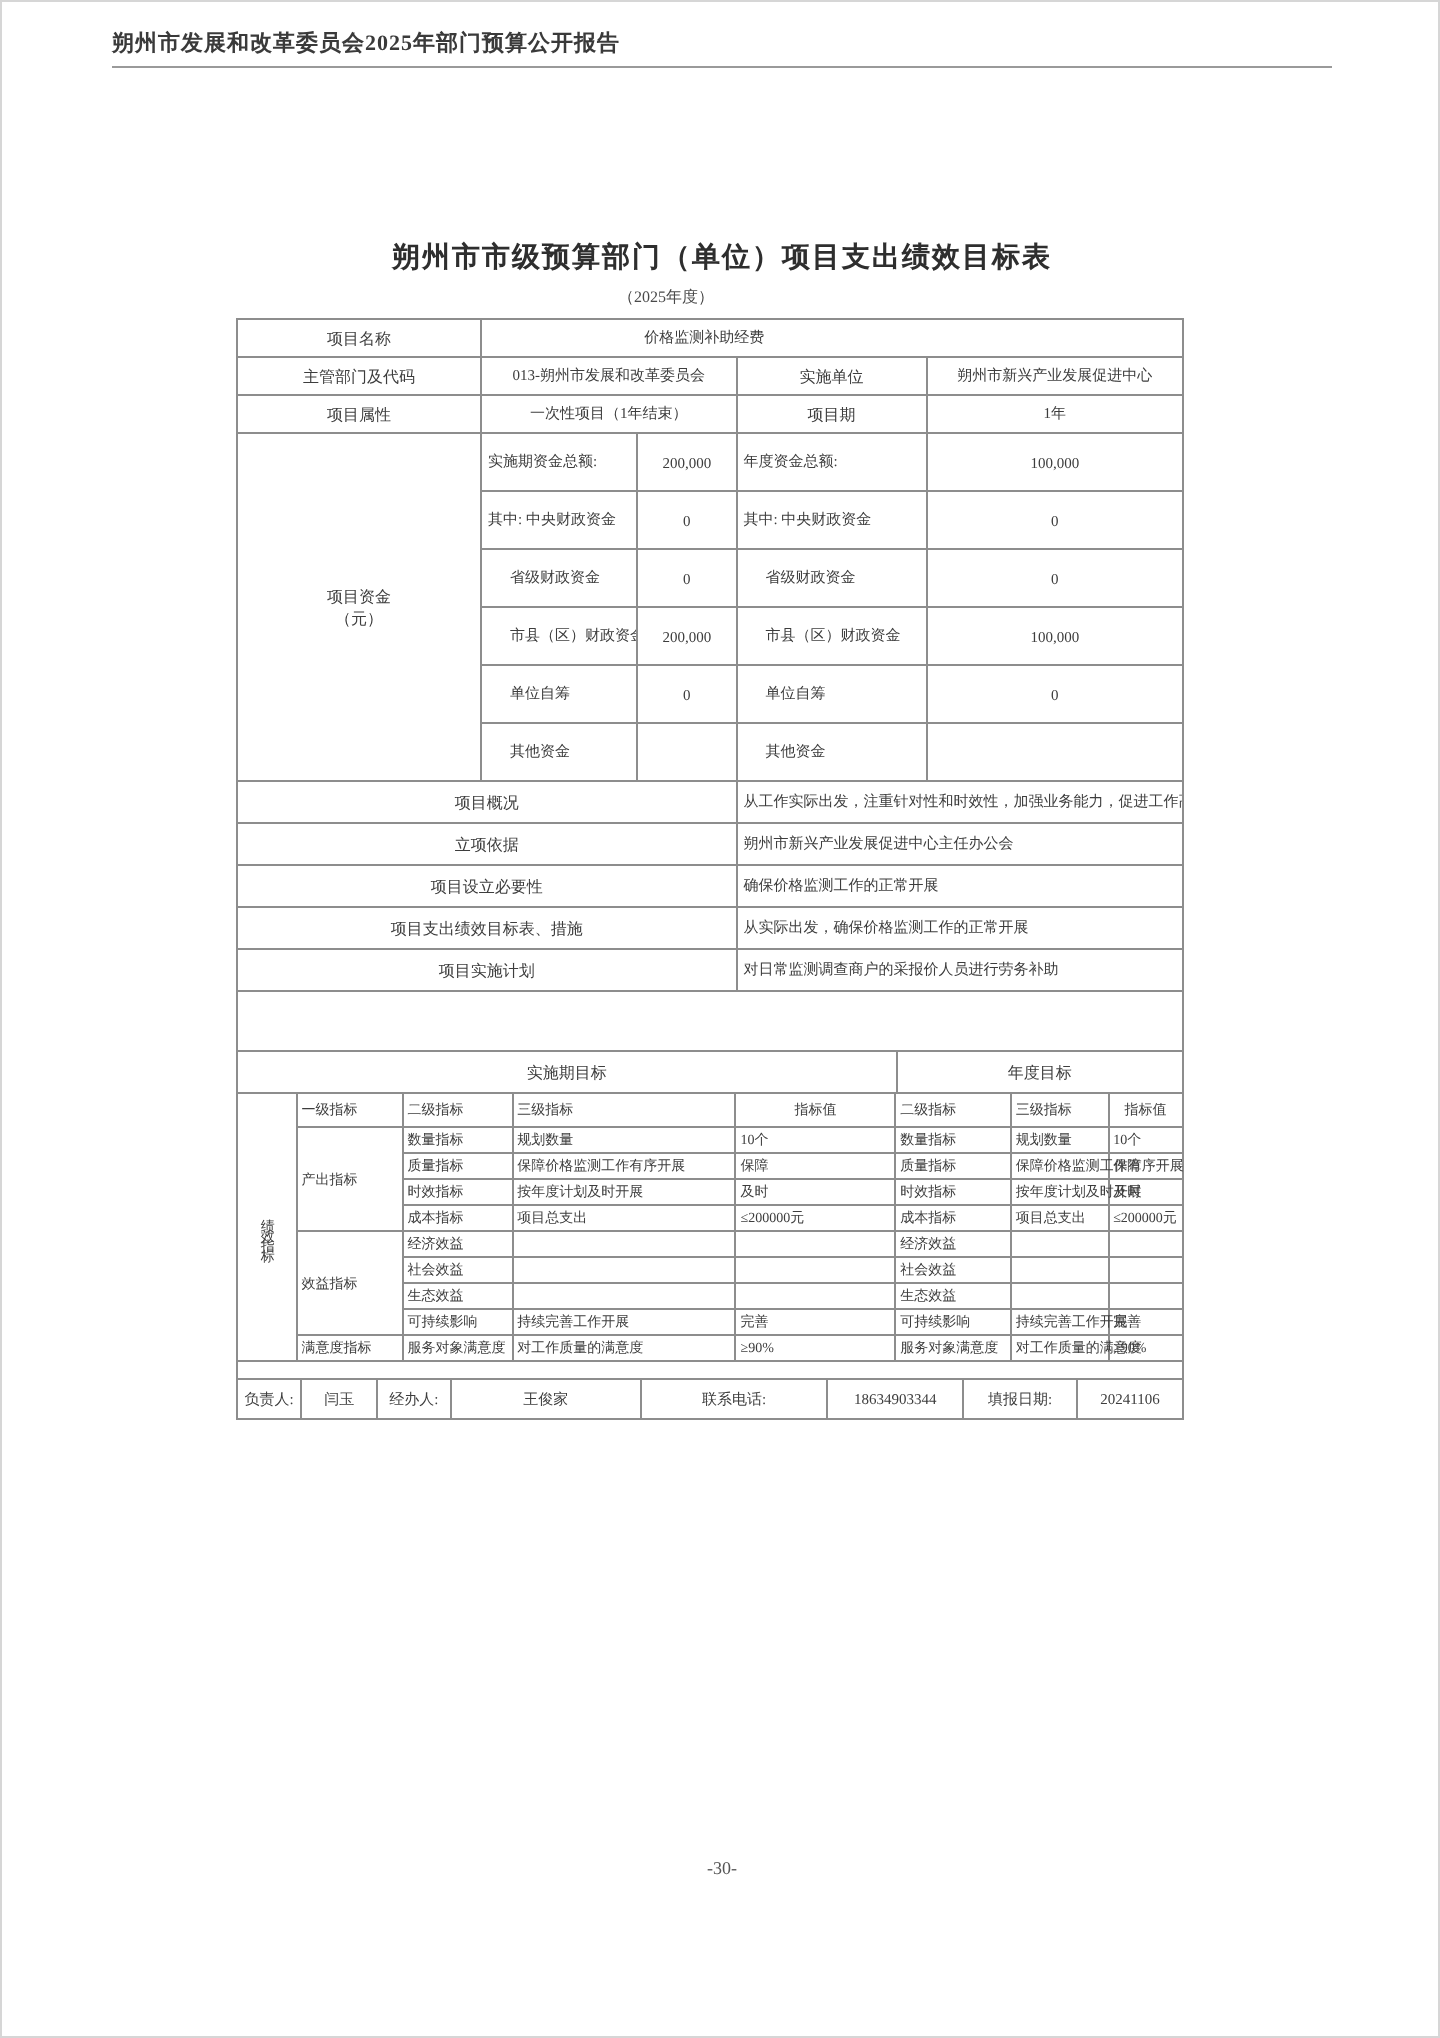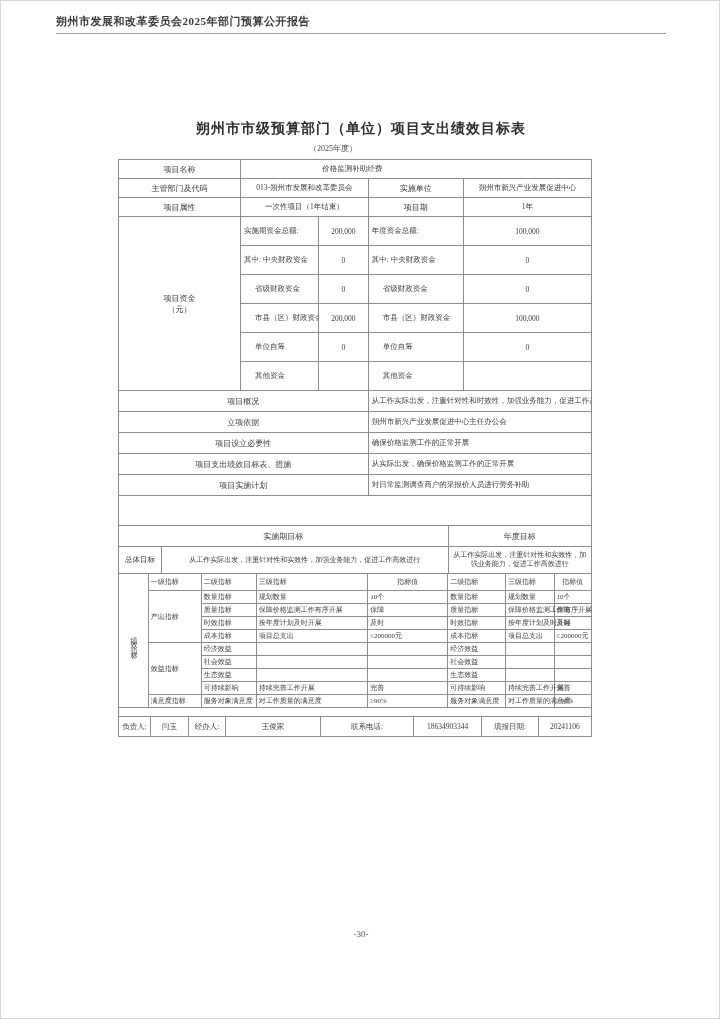--- a/index.html
+++ b/index.html
@@ -157,25 +157,20 @@
           <col style="width:30.3%">
       </colgroup>
       <tbody>
           <tr class="emptyband">
         <td colspan="3"></td>
       </tr>
       <tr class="ghead">
         <td colspan="2">实施期目标</td>
         <td>年度目标</td>
       </tr>
-      <tr class="goal">
-        <td class="glab">总体目标</td>
-        <td class="gtxt">从工作实际出发，注重针对性和实效性，加强业务能力，促进工作高效进行</td>
-        <td class="gtxt">从工作实际出发，注重针对性和实效性，加强业务能力，促进工作高效进行</td>
-      </tr>
     </tbody>
       </table>
 
     <table class="t3">
       <colgroup>
         <col style="width:6.3%">
           <col style="width:11.2%">
           <col style="width:11.6%">
           <col style="width:23.6%">
           <col style="width:16.9%">

